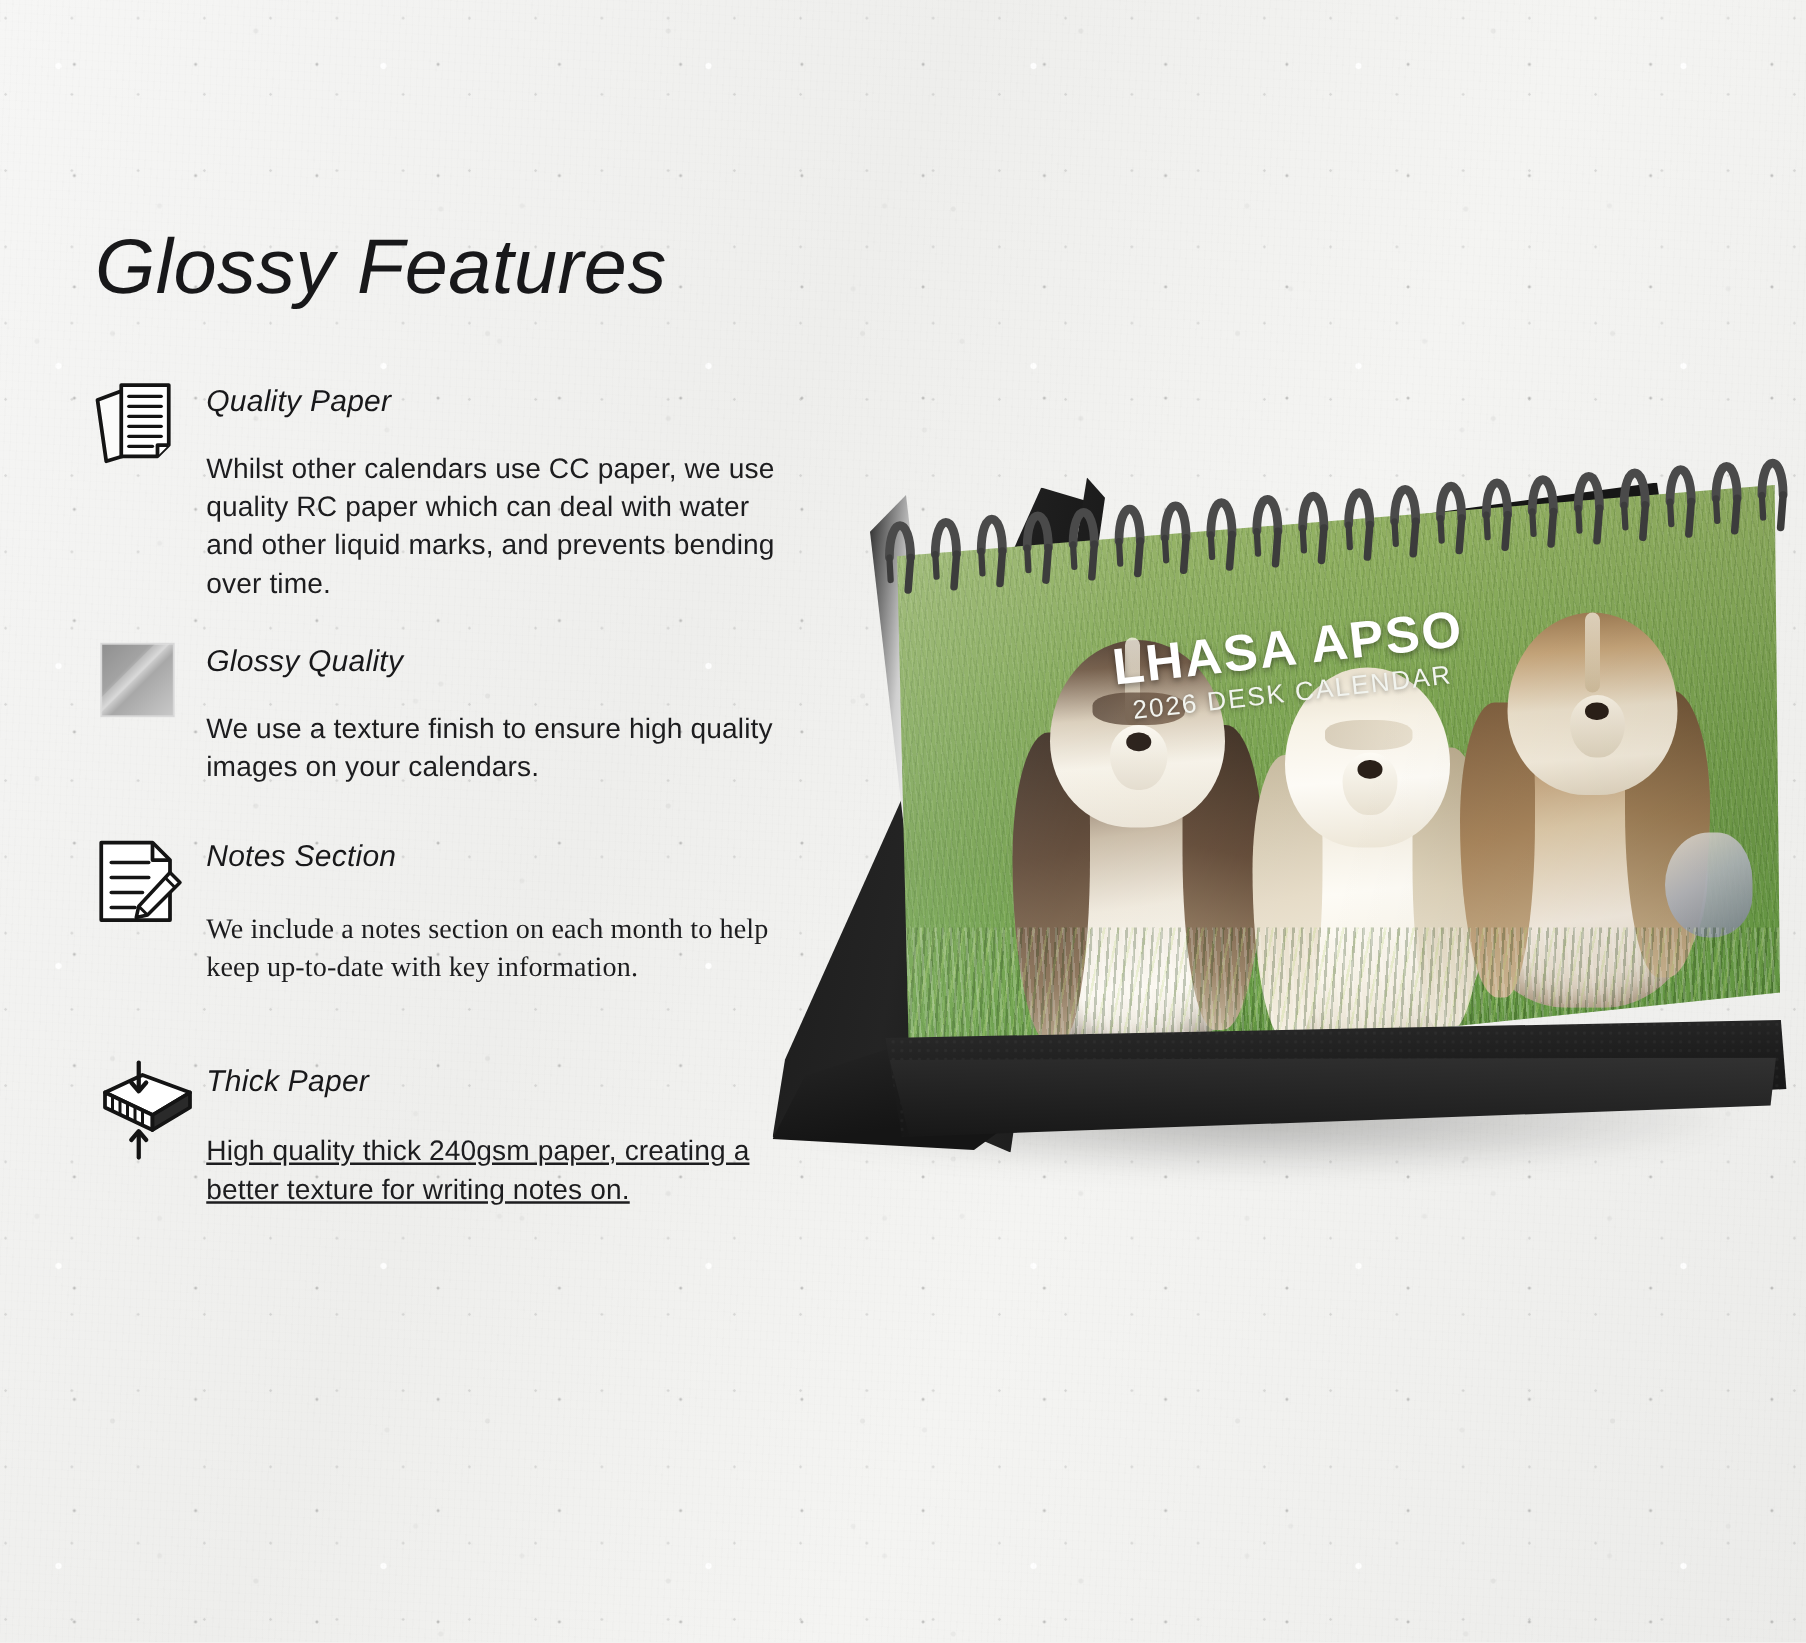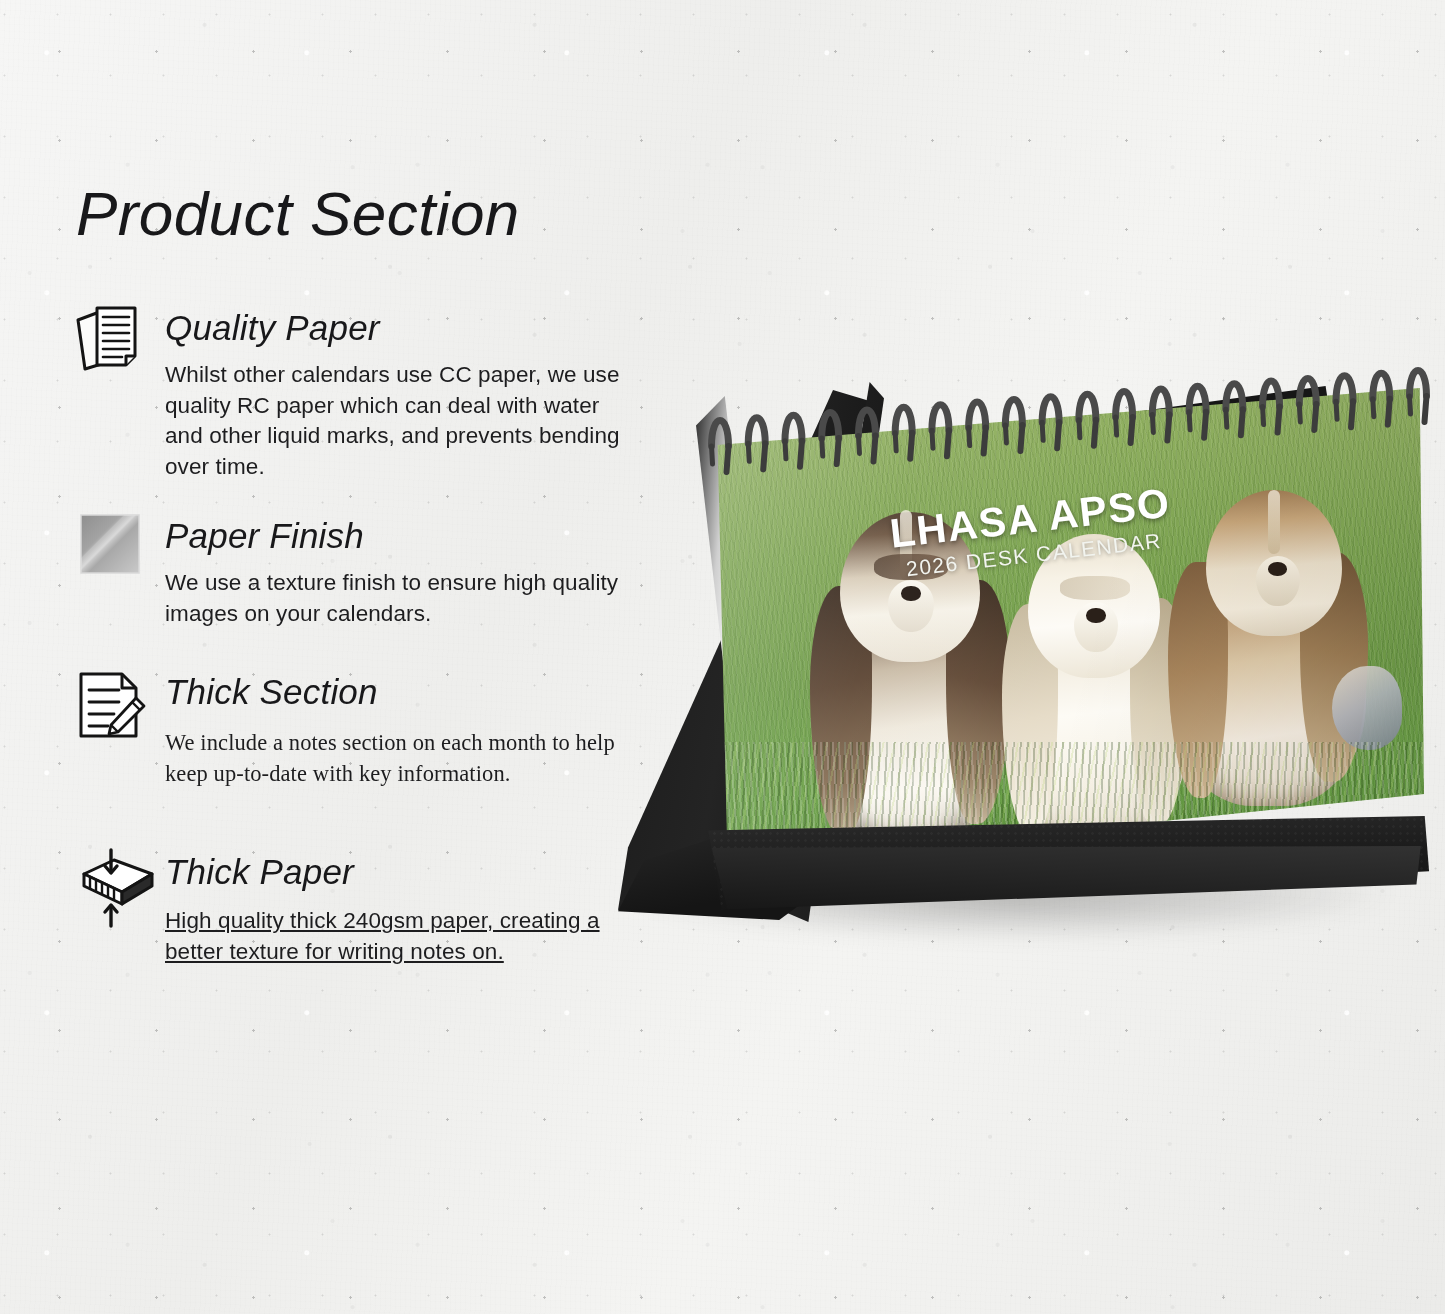--- a/index.html
+++ b/index.html
@@ -49,21 +49,21 @@
   }
 
   .feature{ position:absolute; left:72px; width:560px; }
   .feature .icon{
     position:absolute; left:0; top:0;
     width:78px; height:78px;
   }
   .feature .icon svg{ display:block; width:100%; height:100%; }
   .feature h3{
     margin:0; position:absolute; left:93px;
-    font-size:35px; font-style:italic; font-weight:400;
+    font-size:24px; font-style:italic; font-weight:400;
     color:#18181a; white-space:nowrap; letter-spacing:.2px;
   }
   .feature p{
     margin:0; position:absolute; left:93px;
     width:468px;
     font-size:22.5px; font-weight:300; line-height:1.36;
     color:#1d1d1f; letter-spacing:.1px;
   }
 
   #feature-quality{ top:300px; }
@@ -203,21 +203,21 @@
   
   #spiral{ position:absolute; left:92px; top:8px; width:740px; height:140px; overflow:visible; }
 </style>
 </head>
 <body>
 
 <div id="bg-texture"></div>
 <div id="bg-speckle"></div>
 <div id="bg-fiber"></div>
 
-<h1 id="page-title">Product Section</h1>
+<h1 id="page-title">Glossy Features</h1>
 
 <div class="feature" id="feature-quality">
   <span class="icon">
     <svg viewBox="0 0 78 78">
       <g fill="none" stroke="#141414" stroke-width="3" stroke-linejoin="round">
         <path d="M6 20 L30 11 L36 62 L13 69 Z" fill="#fbfbfa"></path>
         <path d="M25 8 L63 8 L63 56 L54 65 L25 65 Z" fill="#ffffff"></path>
         <path d="M63 56 L54 56 L54 65" fill="#ffffff"></path>
       </g>
       <g stroke="#141414" stroke-width="2.6" stroke-linecap="round">
@@ -243,21 +243,21 @@
           <stop offset="34%" stop-color="#a3a3a3"></stop>
           <stop offset="46%" stop-color="#d2d2d2"></stop>
           <stop offset="56%" stop-color="#a8a8a8"></stop>
           <stop offset="100%" stop-color="#c9c9c9"></stop>
         </linearGradient>
       </defs>
       <rect x="5" y="5" width="58" height="58" fill="url(#glossGrad)" stroke="#d9d9d9" stroke-width="1.5"></rect>
       <path d="M5 48 L48 5 L60 5 L5 60 Z" fill="#ffffff" opacity=".16"></path>
     </svg>
   </span>
-  <h3>Paper Finish</h3>
+  <h3>Glossy Quality</h3>
   <p>We use a texture finish to ensure high quality images on your calendars.</p>
 </div>
 
 <div class="feature" id="feature-notes">
   <span class="icon">
     <svg viewBox="0 0 76 78">
       <path d="M7 8 L48 8 L62 22 L62 70 L7 70 Z" fill="#ffffff" stroke="#141414" stroke-width="3" stroke-linejoin="round"></path>
       <path d="M48 8 L48 22 L62 22" fill="none" stroke="#141414" stroke-width="3" stroke-linejoin="round"></path>
       <g stroke="#141414" stroke-width="2.8" stroke-linecap="round">
         <line x1="15" y1="24" x2="45" y2="24"></line>
@@ -265,21 +265,21 @@
         <line x1="15" y1="48" x2="40" y2="48"></line>
         <line x1="15" y1="60" x2="34" y2="60"></line>
       </g>
       <g fill="#ffffff" stroke="#141414" stroke-width="2.8" stroke-linejoin="round">
         <path d="M62 32 L70 40 L44 66 L35 68 L37 59 Z"></path>
       </g>
       <line x1="58" y1="36" x2="66" y2="44" stroke="#141414" stroke-width="2.4"></line>
       <path d="M37 59 L44 66" stroke="#141414" stroke-width="2.4"></path>
     </svg>
   </span>
-  <h3>Thick Section</h3>
+  <h3>Notes Section</h3>
   <p>We include a notes section on each month to help keep up-to-date with key information.</p>
 </div>
 
 <div class="feature" id="feature-thick">
   <span class="icon">
     <svg viewBox="0 0 92 80">
       <path d="M18 26 L48 12 L86 26 L56 44 Z" fill="#ffffff" stroke="#141414" stroke-width="3" stroke-linejoin="round"></path>
       <path d="M18 26 L18 38 L56 56 L56 44 Z" fill="#ffffff" stroke="#141414" stroke-width="3" stroke-linejoin="round"></path>
       <path d="M86 26 L86 38 L56 56 L56 44 Z" fill="#2a2a2a" stroke="#141414" stroke-width="3" stroke-linejoin="round"></path>
       <g stroke="#141414" stroke-width="2.4">

